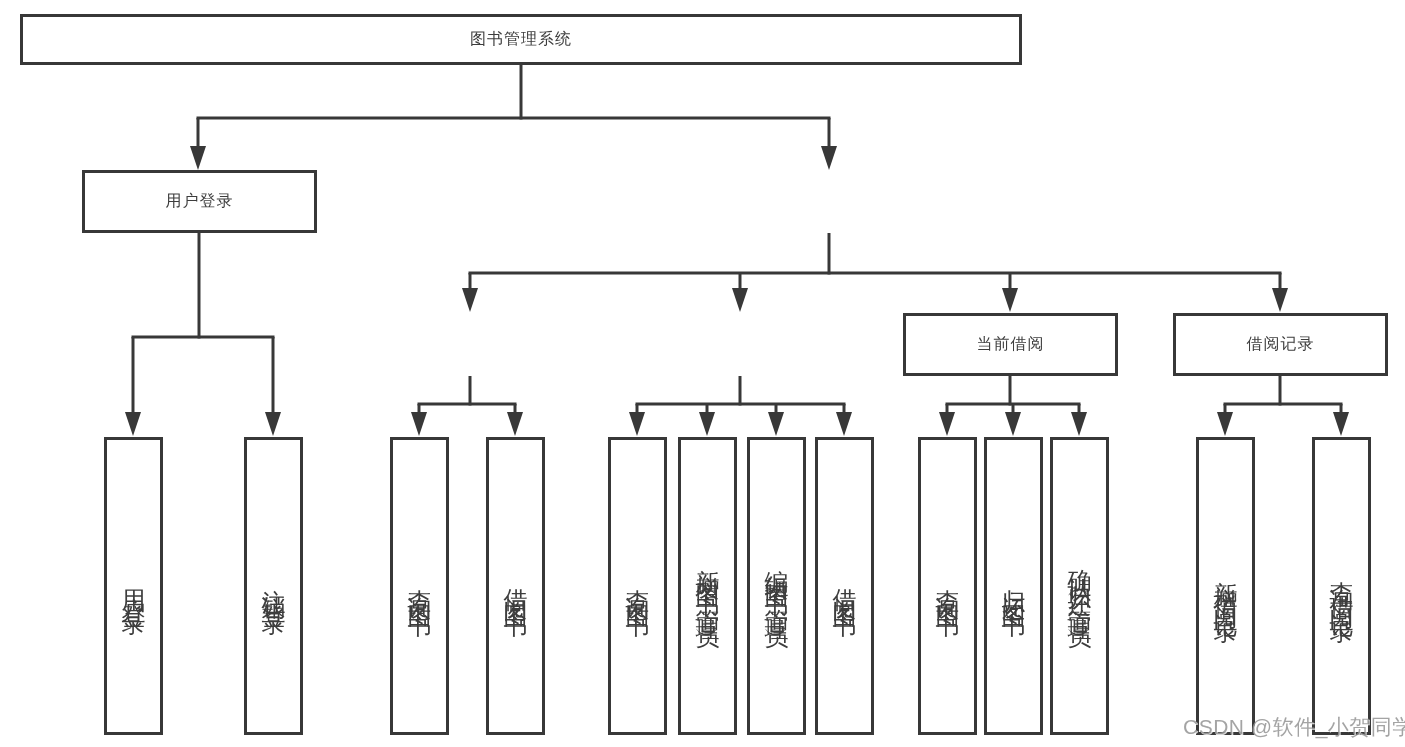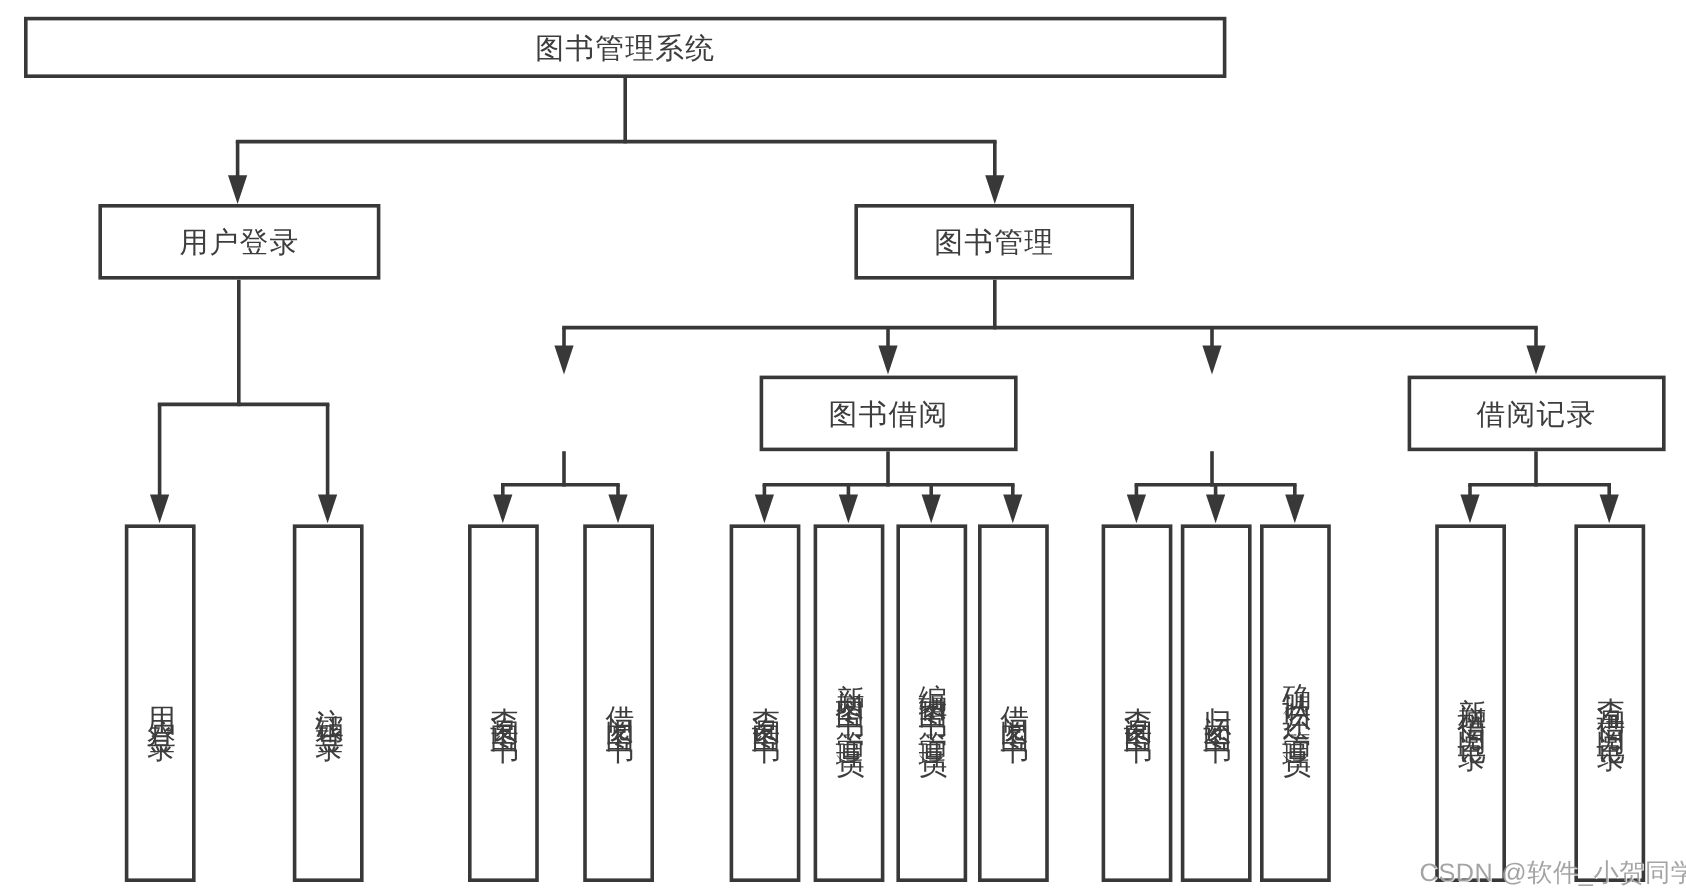--- a/index.html
+++ b/index.html
@@ -17,21 +17,21 @@
     position:absolute;
     border:3px solid #383838;
     background:#ffffff;
     display:flex;
     align-items:center;
     justify-content:center;
     box-sizing:border-box;
     z-index:2;
   }
   .hbox span{
-    font-size:24px;
+    font-size:16px;
     letter-spacing:1px;
     color:#3d3d3d;
     white-space:nowrap;
   }
   .vbox span{
     writing-mode:vertical-rl;
     text-orientation:mixed;
     font-size:24px;
     line-height:1;
     letter-spacing:8px;
@@ -118,26 +118,23 @@
     </g>
   </svg>
 
   <div class="box hbox" style="left:20px;top:14px;width:1002px;height:51px">
     <span>图书管理系统</span>
   </div>
 
   <div class="box hbox" style="left:82px;top:170px;width:235px;height:63px">
     <span>用户登录</span>
   </div>
-  <div class="box hbox" style="left:712px;top:170px;width:233px;height:63px">
-    <span>图书管理</span>
-  </div>
 
-  <div class="box hbox" style="left:633px;top:313px;width:215px;height:63px">
-    <span>图书借阅</span>
+  <div class="box hbox" style="left:903px;top:313px;width:215px;height:63px">
+    <span>当前借阅</span>
   </div>
   <div class="box hbox" style="left:1173px;top:313px;width:215px;height:63px">
     <span>借阅记录</span>
   </div>
 
   <div class="box vbox" style="left:104px;top:437px;width:59px;height:298px">
     <span>用户登录</span>
   </div>
   <div class="box vbox" style="left:244px;top:437px;width:59px;height:298px">
     <span>注销登录</span>

